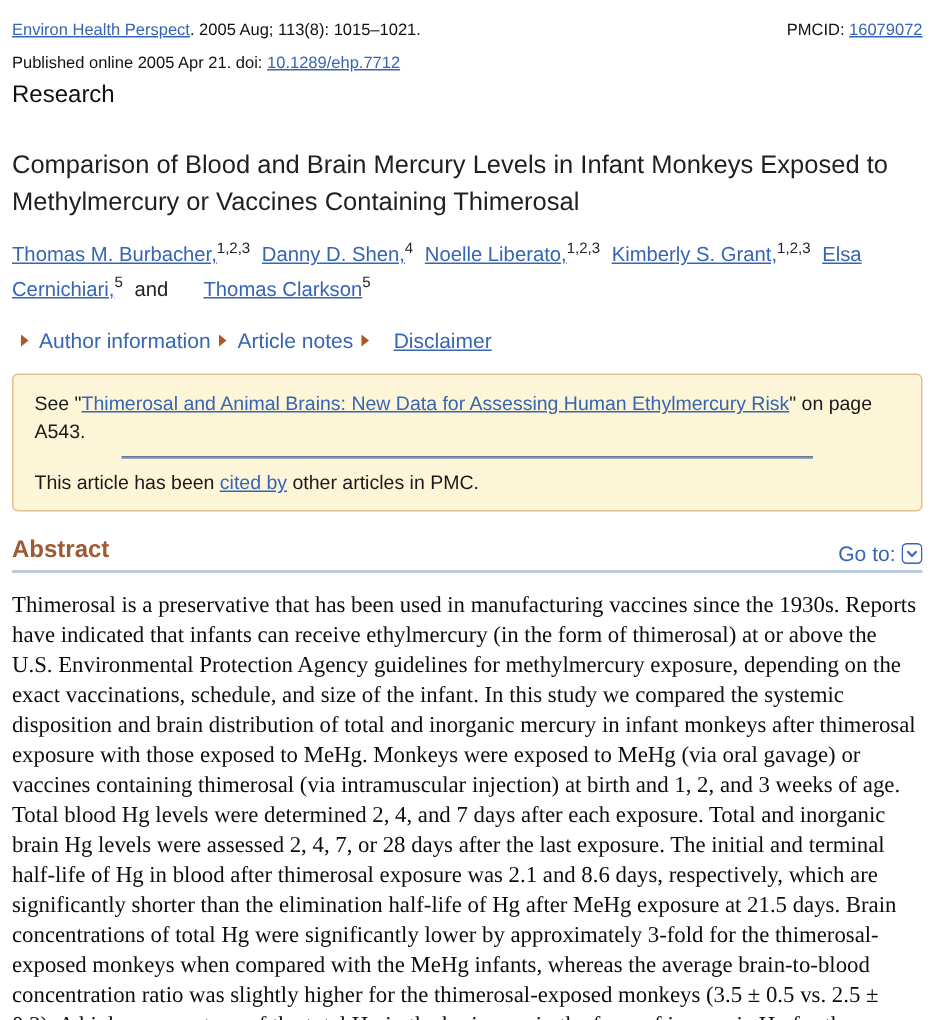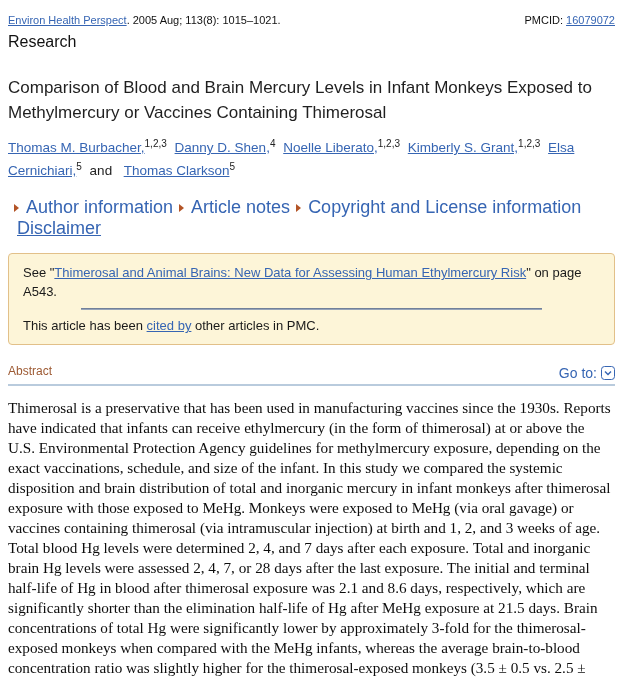--- a/index.html
+++ b/index.html
@@ -11,48 +11,49 @@
   .top-meta a{color:#3665b3;text-decoration:underline;}
   .meta-right{text-align:right;white-space:nowrap;}
   .category{font-size:16px;line-height:20px;margin-top:1px;}
 
   
   h1.title{font-size:17px;font-weight:400;line-height:25px;color:#1f1f1f;margin:23px 0 0 0;}
   .authors{font-size:13.5px;line-height:23px;margin-top:11px;color:#222;}
   .authors a{color:#3665b3;}
   .authors sup{font-size:10px;line-height:0;}
   .author{margin-right:4px;}
-  .and-word{margin-right:8px;text-align:center;}
+  .and-word{margin-right:20px;text-align:center;}
 
   
-  .meta-links{margin-top:15px;font-size:18px;color:#3665b3;display:flex;align-items:center;flex-wrap:wrap;}
+  .meta-links{margin-top:15px;font-size:14px;color:#3665b3;display:flex;align-items:center;flex-wrap:wrap;}
   .tri{width:0;height:0;border-left:5px solid #b35426;border-top:4px solid transparent;border-bottom:4px solid transparent;display:inline-block;margin:0 7px 0 6px;}
   .meta-links .toggle{color:#3665b3;cursor:pointer;}
   .meta-links .dlink{color:#3665b3;text-decoration:underline;margin-left:9px;}
 
   
   .notice{margin-top:14px;background:#fdf5d8;border:1px solid #e2c089;border-radius:4px;padding:9px 14px;font-size:13px;line-height:19px;color:#1a1a1a;}
   .notice a{color:#3665b3;text-decoration:underline;}
   .notice hr{border:none;height:2px;background:linear-gradient(#5f6f8a,#aab6c8);width:80%;margin:7px auto 6px auto;}
 
   
   .section-head{margin-top:16px;display:flex;justify-content:space-between;align-items:flex-end;border-bottom:2px solid #b9cbdd;padding-bottom:3px;}
-  .section-head h2{font-size:12px;font-weight:400;color:#9d5a33;margin:0;line-height:20px;}
+  .section-head h2{font-size:16px;font-weight:700;color:#9d5a33;margin:0;line-height:20px;}
   .goto{font-size:14px;color:#3665b3;display:flex;align-items:center;gap:4px;cursor:pointer;}
   .goto svg{display:block;}
   .abstract-body{font-family:"Liberation Serif",serif;font-size:15.2px;line-height:20px;color:#0d0d0d;margin-top:12px;text-align:left;}
 </style>
 </head>
 <body>
 
 <div class="page">
 
   <div class="top-meta">
     <div class="meta-left">
       <div><a href="#">Environ Health Perspect</a><span>. 2005 Aug; 113(8): 1015–1021.</span></div>
+      <div><span>Published online 2005 Apr 21. doi: </span><a href="#">10.1289/ehp.7712</a></div>
     </div>
     <div class="meta-right">
       <div><span>PMCID: </span><a href="#">16079072</a></div>
     </div>
   </div>
   <div class="category">Research</div>
 
   <h1 class="title">Comparison of Blood and Brain Mercury Levels in Infant Monkeys Exposed to Methylmercury or Vaccines Containing Thimerosal</h1>
 
   <div class="authors">
@@ -64,21 +65,20 @@
     <span class="and-word">and</span>
     <span class="author"><a href="#">Thomas Clarkson</a><sup>5</sup></span>
   </div>
 
   <div class="meta-links">
     <span class="tri"></span>
     <span class="toggle">Author information</span>
     <span class="tri"></span>
     <span class="toggle">Article notes</span>
     <span class="tri"></span>
-    <span class="toggle">Copyright and License information</span>
     <a href="#" class="dlink">Disclaimer</a>
   </div>
 
   <div class="notice">
     <div><span>See "</span><a href="#">Thimerosal and Animal Brains: New Data for Assessing Human Ethylmercury Risk</a><span>" on page A543.</span></div>
     <hr>
     <div><span>This article has been </span><a href="#">cited by</a><span> other articles in PMC.</span></div>
   </div>
 
   <div class="section-head">

